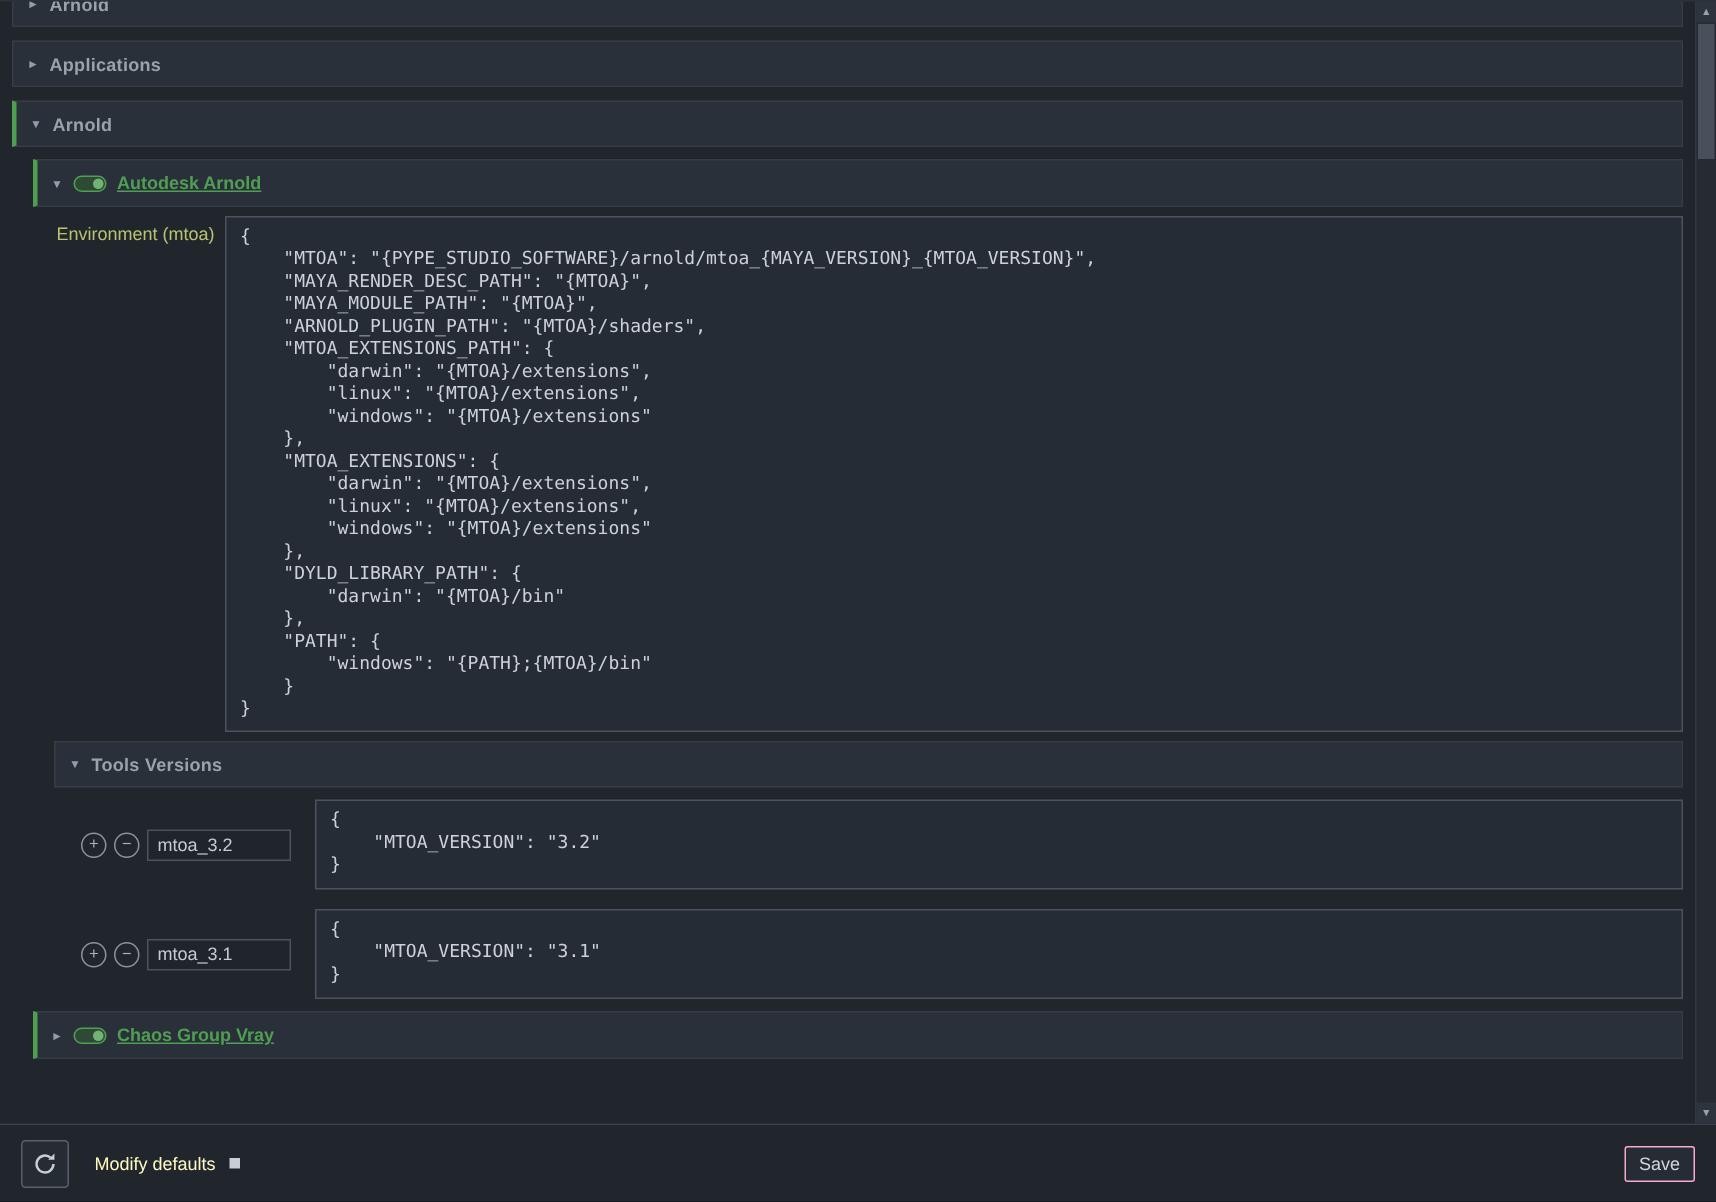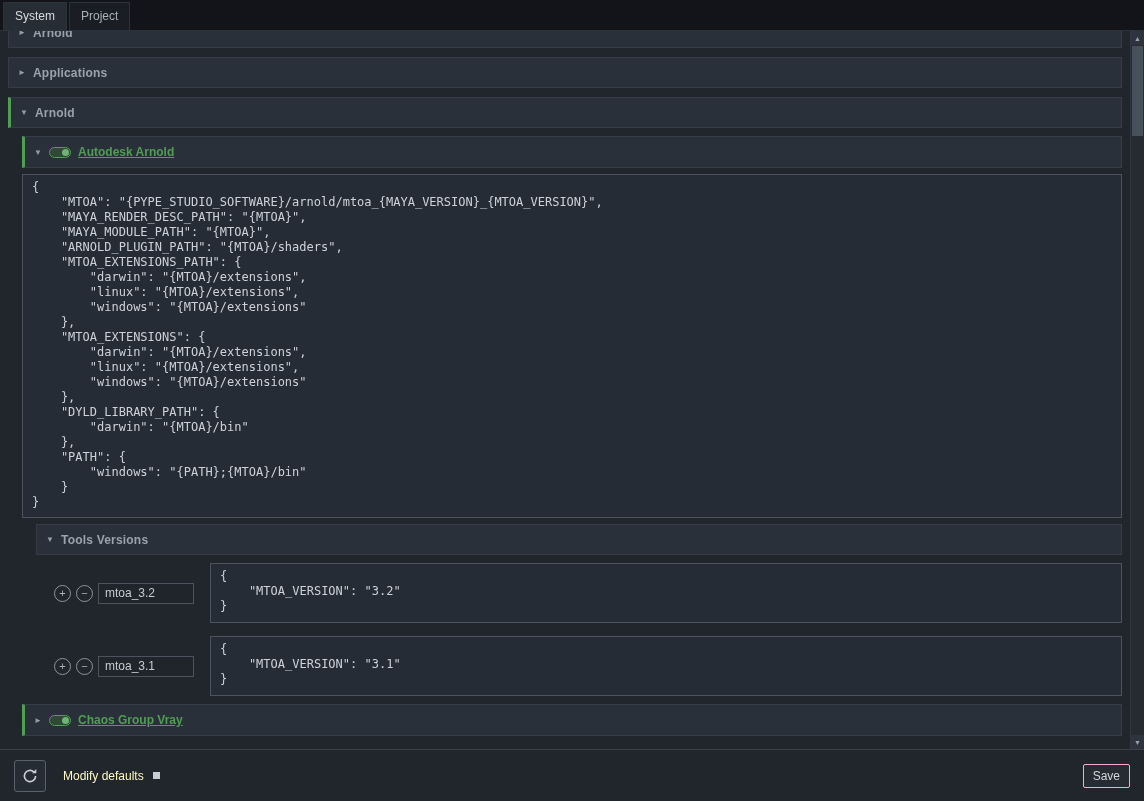--- a/index.html
+++ b/index.html
@@ -57,24 +57,20 @@
   .modify-label { margin-left:17px; font-size:12px; color:#fef9c3; }
   .modify-square { width:7px; height:7px; background:#c9ced4; margin-left:9px; display:inline-block; }
   .spacer { flex:1; }
   .save-btn { padding:4px 9px; background:#262c34; border:1px solid #f9a8d4; border-radius:2px; color:#d2d7dc; font-size:12px; cursor:pointer; font-family:"Liberation Sans", sans-serif; }
 </style>
 </head>
 <body>
 
 <div class="app">
 
-  <div class="tabbar">
-    <div class="tab active">System</div>
-    <div class="tab">Project</div>
-  </div>
 
   <div class="content-wrap">
     <div class="scroll-area">
       <div class="scroll-inner">
 
         <div class="sec">
           <div class="sec-header">
             <span class="arrow">►</span>
             <span class="sec-label">Arnold</span>
           </div>
@@ -97,20 +93,21 @@
 
             <div class="sec-header green-edge" style="margin-top:8px; height:32px;">
               <span class="arrow">▼</span>
               <span class="toggle">
                   <span class="knob"></span>
                 </span>
               <span class="group-label">Autodesk Arnold</span>
             </div>
 
             <div class="env-row">
+              <label class="env-label">Environment (mtoa)</label>
               <textarea class="code env-text" spellcheck="false" style="">{
     "MTOA": "{PYPE_STUDIO_SOFTWARE}/arnold/mtoa_{MAYA_VERSION}_{MTOA_VERSION}",
     "MAYA_RENDER_DESC_PATH": "{MTOA}",
     "MAYA_MODULE_PATH": "{MTOA}",
     "ARNOLD_PLUGIN_PATH": "{MTOA}/shaders",
     "MTOA_EXTENSIONS_PATH": {
         "darwin": "{MTOA}/extensions",
         "linux": "{MTOA}/extensions",
         "windows": "{MTOA}/extensions"
     },

